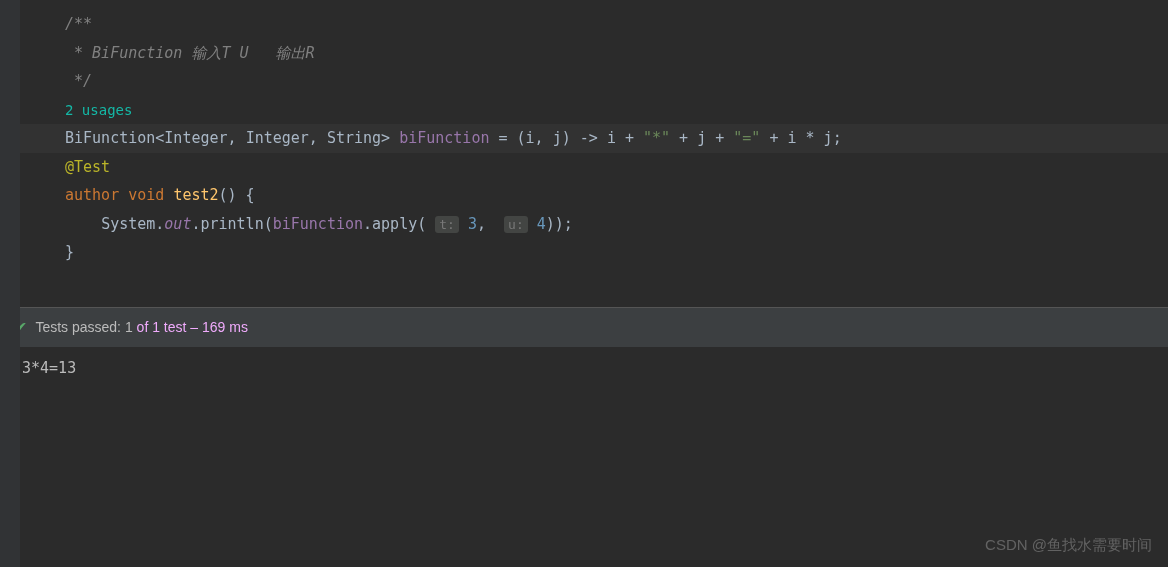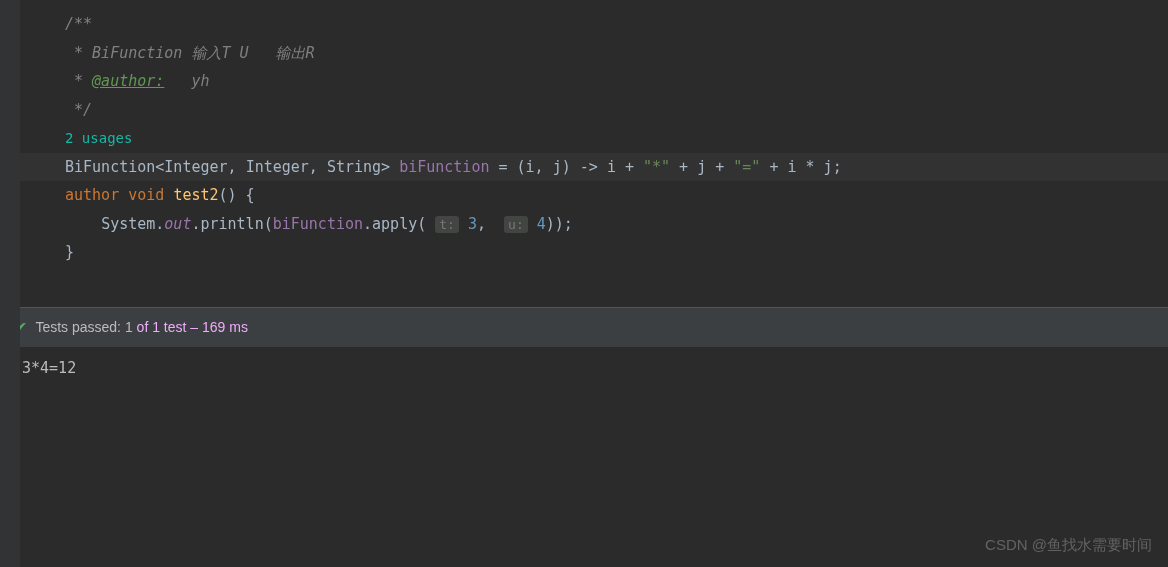--- a/index.html
+++ b/index.html
@@ -76,35 +76,35 @@
     }
   </style>
 </head>
 <body>
 
 <div class="gutter"></div>
 
 <div class="editor">
   <div class="line"><span class="comment">/**</span></div>
   <div class="line"><span class="comment"> * BiFunction 输入T U   输出R</span></div>
-  <div class="line"><span class="comment"> * </span><span class="doc-tag">@author:</span><span class="comment">   yh</span></div>
   <div class="line"><span class="comment"> */</span></div>
   <div class="line"><span class="usages">2 usages</span></div>
   <div class="line caret-line"><span class="type">BiFunction</span><span class="punct">&lt;</span><span class="type">Integer</span><span class="punct">, </span><span class="type">Integer</span><span class="punct">, </span><span class="type">String</span><span class="punct">&gt; </span><span class="field-name">biFunction</span><span class="operator"> = </span><span class="punct">(i, j)</span><span class="operator"> -&gt; </span><span class="punct">i</span><span class="operator"> + </span><span class="string">"*"</span><span class="operator"> + </span><span class="punct">j</span><span class="operator"> + </span><span class="string">"="</span><span class="operator"> + </span><span class="punct">i * j</span><span class="punct">;</span></div>
+  <div class="line"><span class="annotation">@Test</span></div>
   <div class="line"><span class="keyword">author</span><span> </span><span class="keyword">void</span><span> </span><span class="method-name">test2</span><span class="punct">() {</span></div>
   <div class="line"><span>    </span><span class="type">System</span><span class="punct">.</span><span class="field-name" style="font-style:italic">out</span><span class="punct">.</span><span class="type">println</span><span class="punct">(</span><span class="field-name">biFunction</span><span class="punct">.</span><span class="type">apply</span><span class="punct">( </span><span class="param-hint">t:</span><span> </span><span class="number">3</span><span class="punct">,  </span><span class="param-hint">u:</span><span> </span><span class="number">4</span><span class="punct">));</span></div>
   <div class="line"><span class="punct">}</span></div>
 </div>
 
 <div class="test-bar">
   <span class="check-icon">✔</span>
   <span>
     <span class="tests-passed">Tests passed:</span>
     <span class="tests-passed">1</span>
     <span class="tests-dim">of 1 test – 169 ms</span>
   </span>
 </div>
 
 <div class="console">
-  <span>3*4=12</span>
+  <span>3*4=13</span>
 </div>
 
 <div class="watermark">CSDN @鱼找水需要时间</div>
 
 </body></html>

